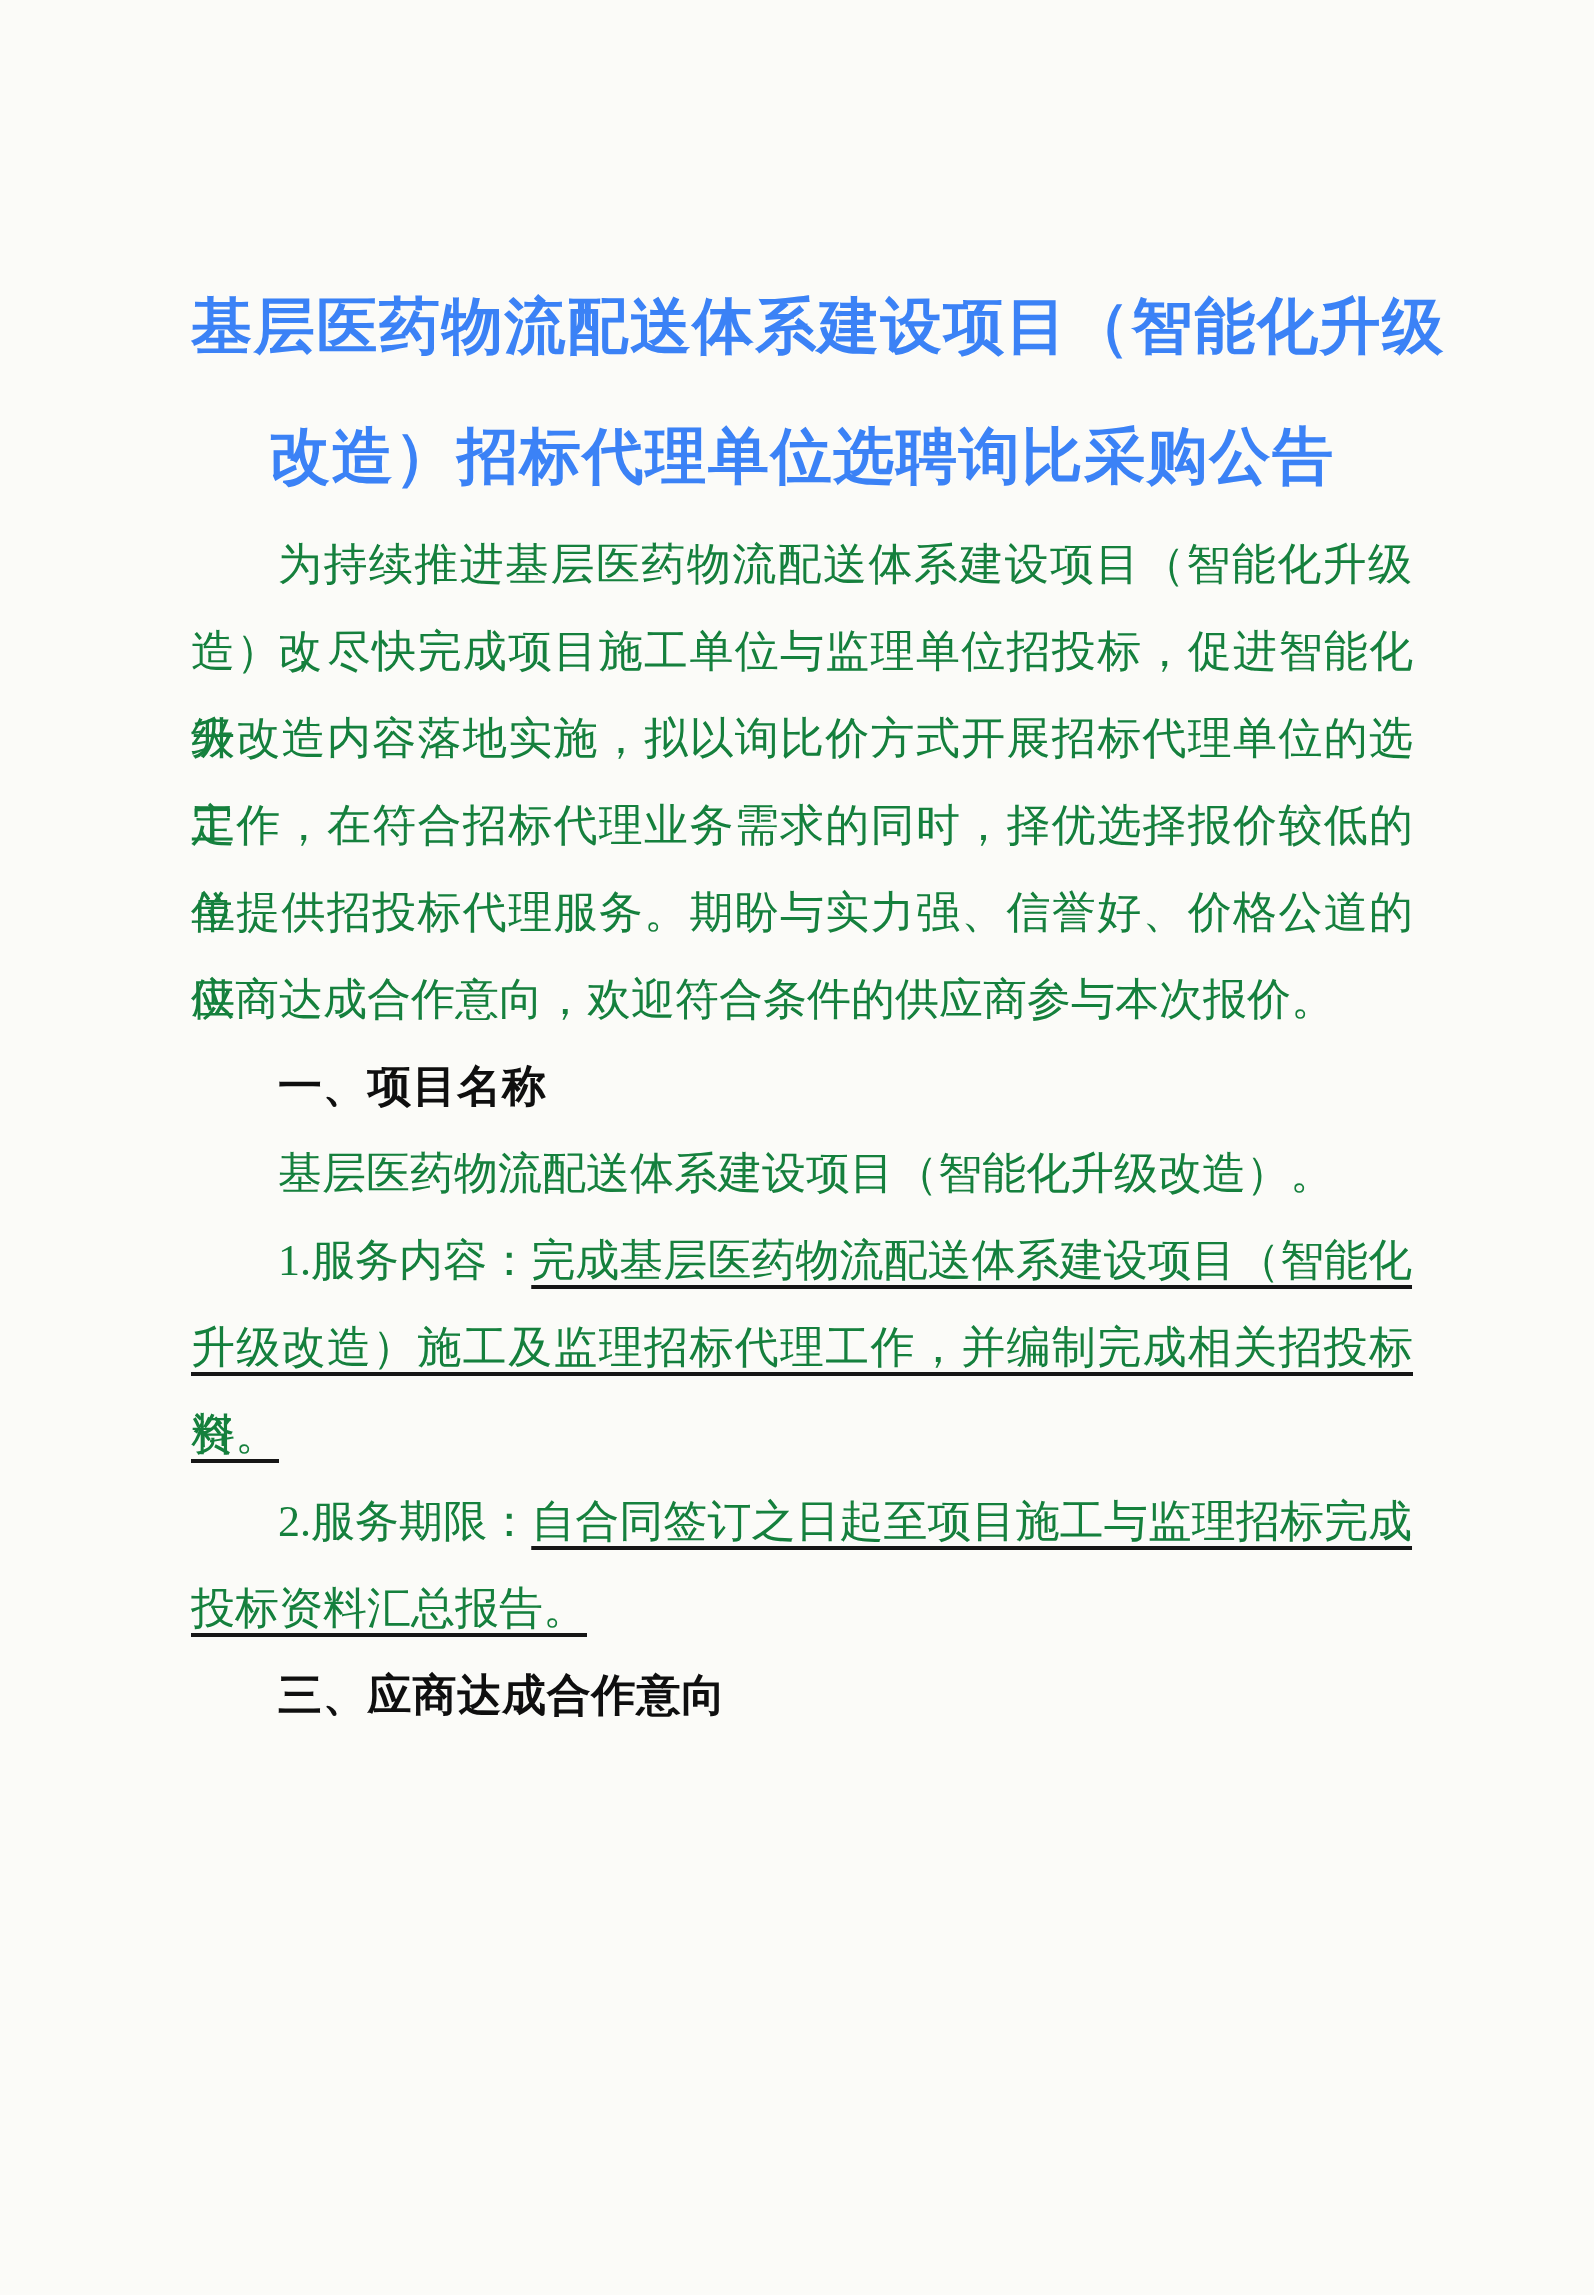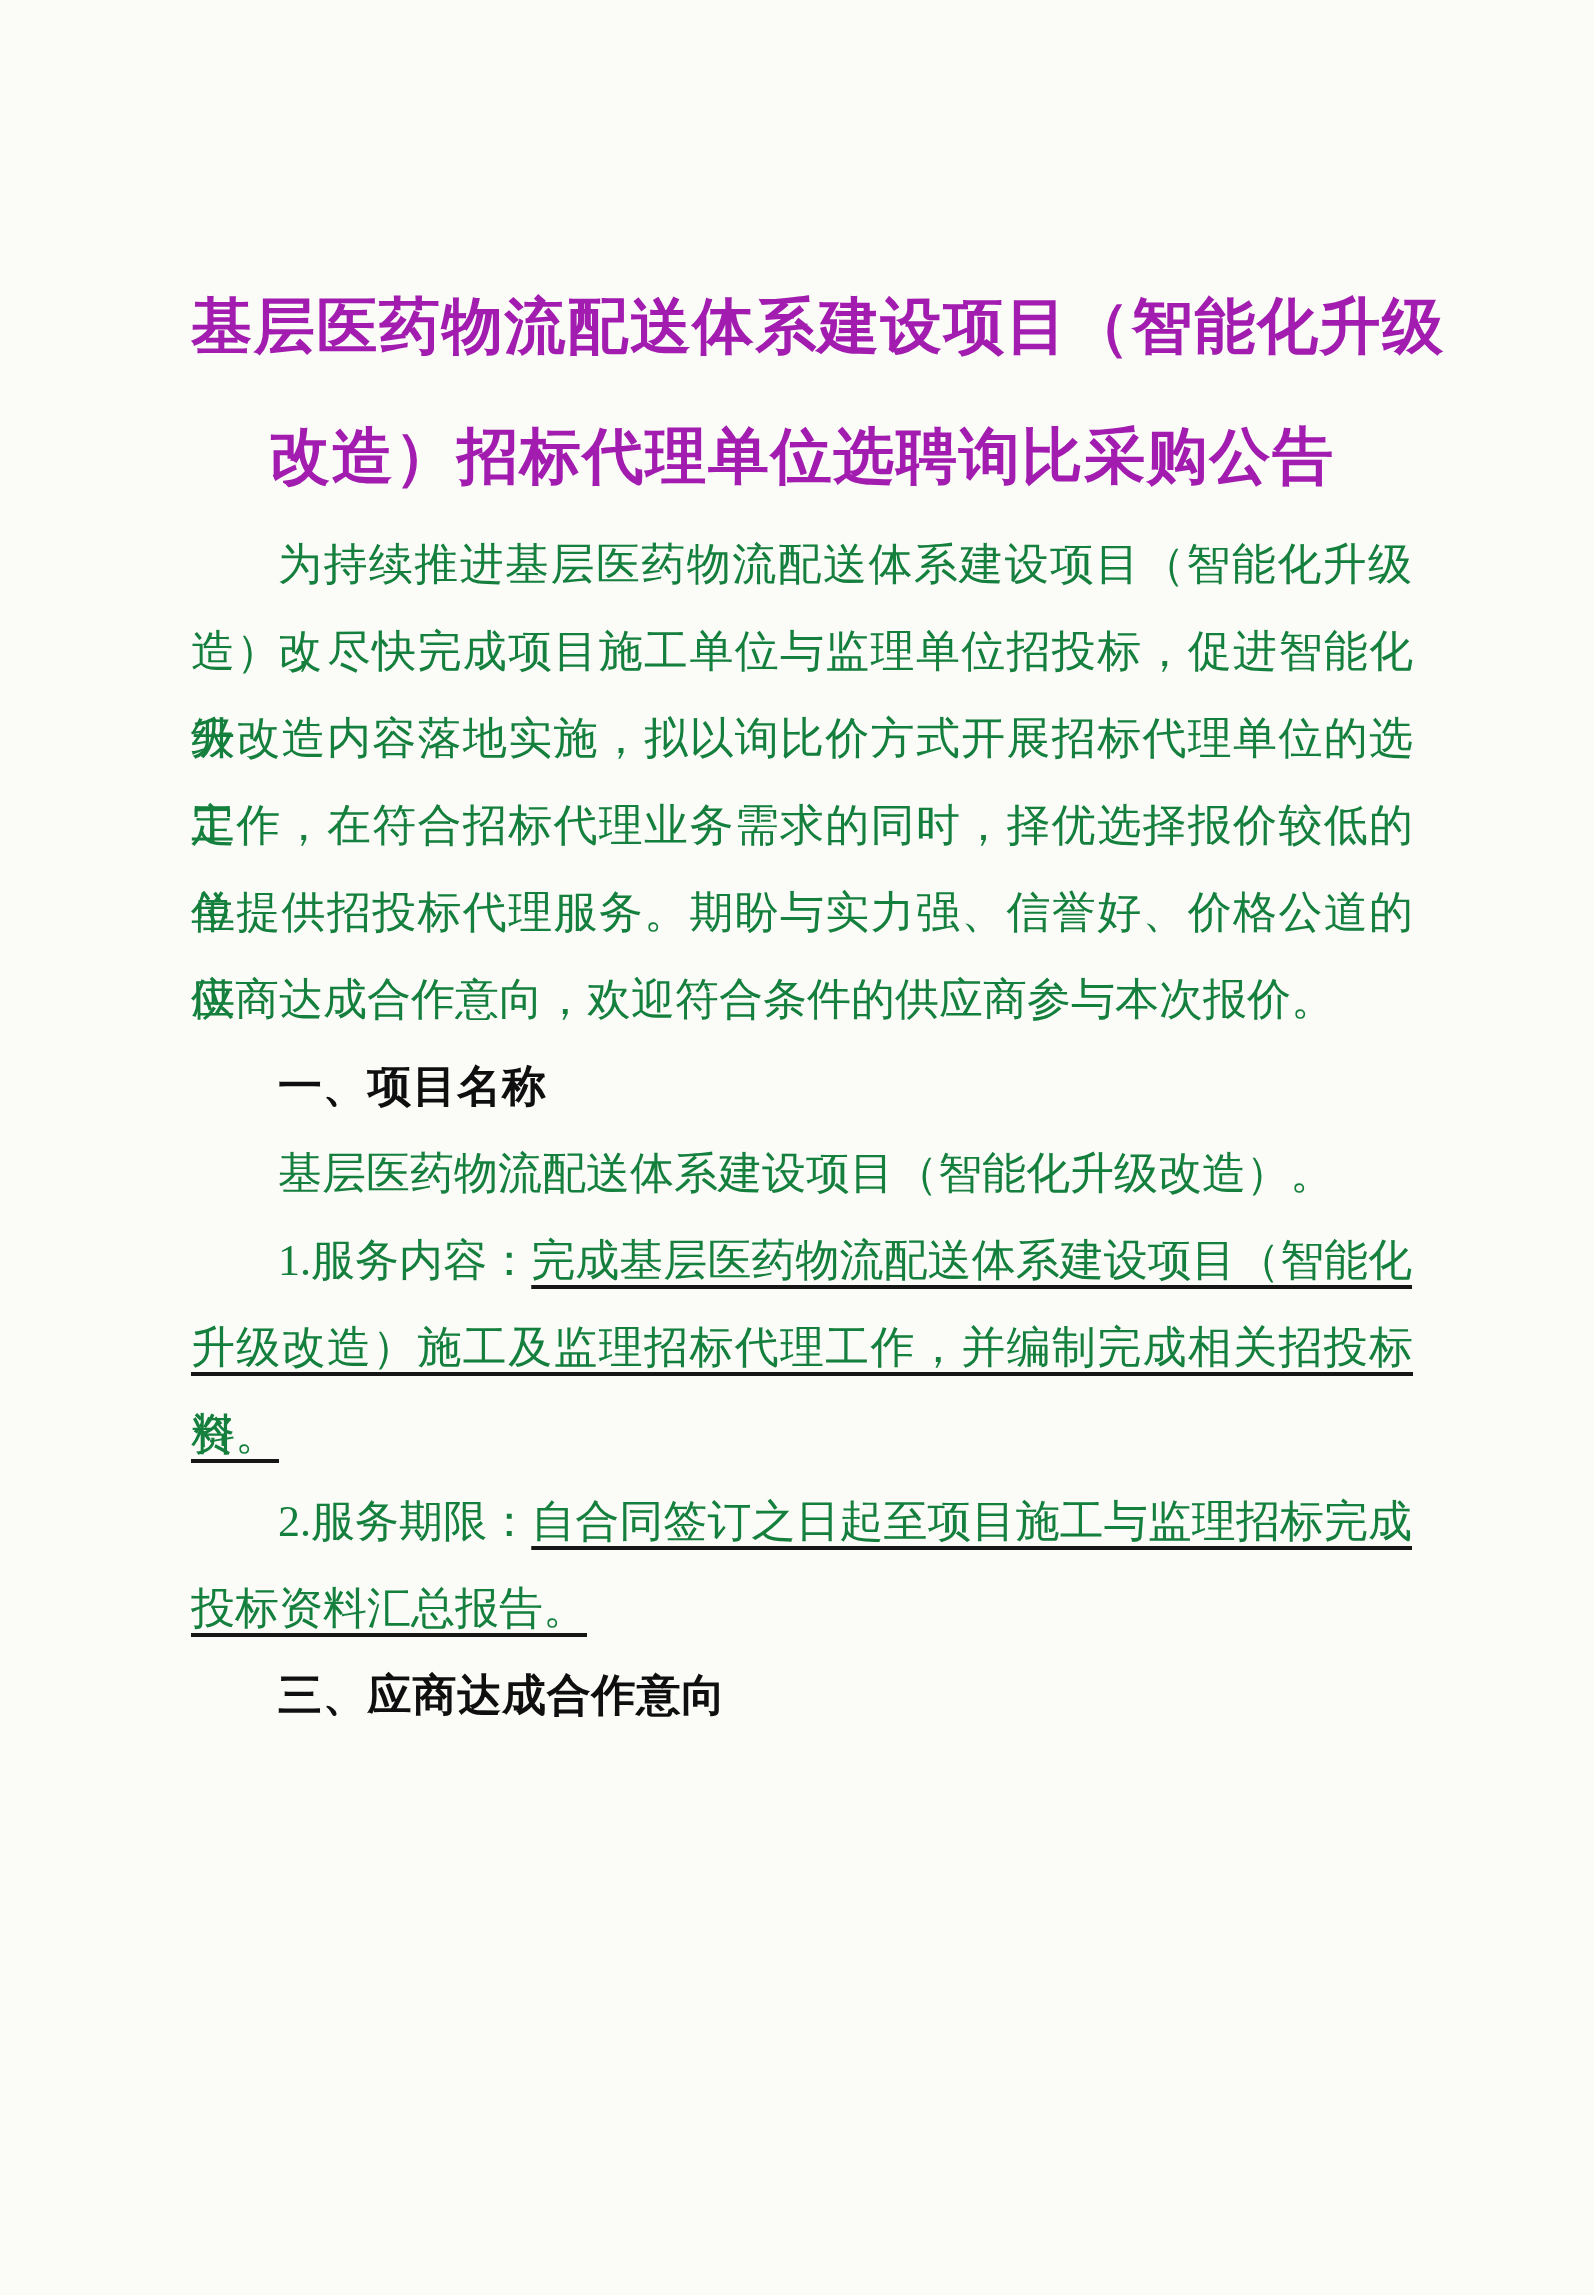--- a/index.html
+++ b/index.html
@@ -8,21 +8,21 @@
     background:#fafaf7;
     font-family:"Liberation Serif","DejaVu Serif",serif;
     color:#1b1b1b;
     overflow:hidden;
   }
   .page{position:relative;width:1594px;height:2295px;background:#fbfbf8;}
   .content{position:absolute;left:191px;top:0;width:1222px;}
   
   .title{position:absolute;top:262px;left:0;width:1222px;text-align:center;}
   .title-line{
-    font-size:61px;line-height:130px;font-weight:bold;color:#a21caf;
+    font-size:61px;line-height:130px;font-weight:bold;color:#3b82f6;
     letter-spacing:1.7px;white-space:nowrap;
     font-family:"Liberation Serif","DejaVu Serif",serif;
   }
   
   .lines{position:absolute;top:521px;left:0;width:1222px;}
   .row{
     width:1222px;height:87px;line-height:87px;
     font-size:44px;color:#15803d;white-space:nowrap;
   }
   .row.indent{padding-left:87px;width:1134px;}

